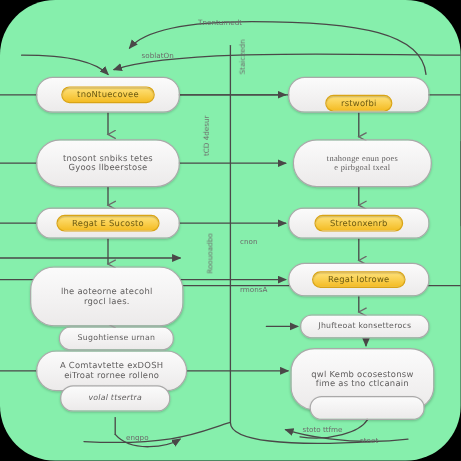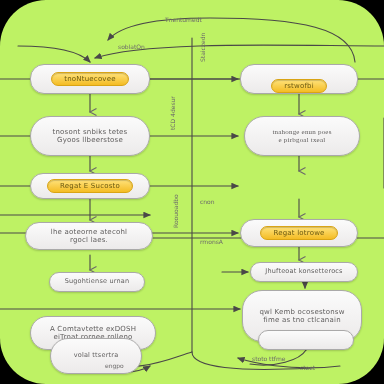--- a/index.html
+++ b/index.html
@@ -1,20 +1,20 @@
 <!DOCTYPE html>
 <html><head>
 <meta charset="utf-8">
 <style>
   html,body{margin:0;padding:0;background:#000;}
   body{width:384px;height:384px;overflow:hidden;
        font-family:"DejaVu Sans","Liberation Sans",sans-serif;}
   #frame{position:relative;width:384px;height:384px;background:#000;}
   #canvas{position:absolute;left:0;top:0;width:384px;height:384px;
-          background:#bef264;border-radius:46px;overflow:hidden;}
+          background:#86efac;border-radius:46px;overflow:hidden;}
   #svgroot{position:absolute;left:0;top:0;}
 
   
   .node{position:absolute;box-sizing:border-box;
         background:linear-gradient(#fbfbfb,#eceaea);
         border:1px solid #aaa9a9;
         border-radius:20px;
         display:flex;align-items:center;justify-content:center;
         text-align:center;
         color:#5f5d5d;
@@ -105,44 +105,47 @@
     </div>
 
     <div class="node" style="left:30px;top:116px;width:120px;height:40px;">
       <span class="lbl t8">tnosont snbiks tetes<br>Gyoos llbeerstose</span>
     </div>
 
     <div class="node stadium" style="left:30px;top:173px;width:120px;height:26px;">
       <span class="pill t8">Regat E Sucosto</span>
     </div>
 
-    <div class="node" style="left:25px;top:222px;width:128px;height:28px;">
+    <div class="node" style="left:25px;top:222px;width:128px;height:50px;">
       <span class="lbl t8">lhe aoteorne atecohl<br>rgocl laes.</span>
     </div>
 
     <div class="node" style="left:49px;top:272px;width:96px;height:20px;">
       <span class="lbl t7">Sugohtiense urnan</span>
     </div>
 
-    <div class="node" style="left:30px;top:292px;width:126px;height:34px;margin-top:24px;">
+    <div class="node" style="left:30px;top:292px;width:126px;height:34px;">
       <span class="lbl t8">A Comtavtette exDOSH<br>eiTroat rornee rolleno</span>
     </div>
 
-    <div class="node stadium" style="left:50px;top:338px;width:92px;height:36px;">
+    <div class="node stadium" style="left:50px;top:321px;width:92px;height:22px;font-style:italic;">
       <span class="lbl t7">volal ttsertra</span>
     </div>
 
     <div class="node flag" style="left:240px;top:64px;width:118px;height:30px;align-items:flex-end;">
       <span class="pill t8">rstwofbi</span>
     </div>
 
     <div class="node" style="left:244px;top:116px;width:116px;height:40px;font-family:Liberation Serif, serif;">
       <span class="lbl t8">tnahonge enun poes<br>e  pirbgoal txeal</span>
     </div>
 
+    <div class="node flag" style="left:240px;top:173px;width:118px;height:26px;">
+      <span class="pill t8">Stretonxenrb</span>
+    </div>
 
     <div class="node" style="left:250px;top:262px;width:108px;height:20px;">
       <span class="lbl t7">Jhufteoat konsetterocs</span>
     </div>
 
     <div class="node flag" style="left:240px;top:219px;width:118px;height:28px;">
       <span class="pill t8">Regat lotrowe</span>
     </div>
 
     <div class="node" style="left:242px;top:290px;width:120px;height:52px;">

